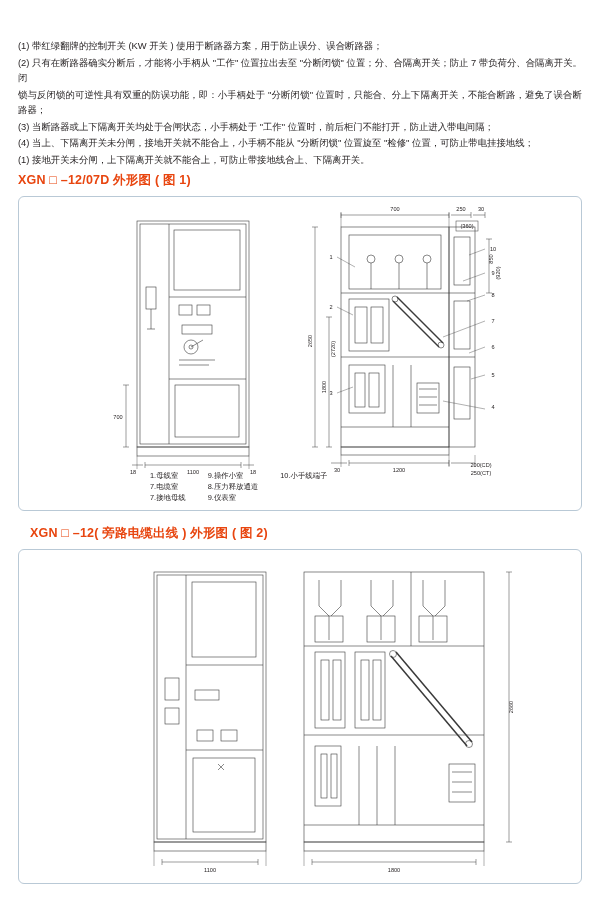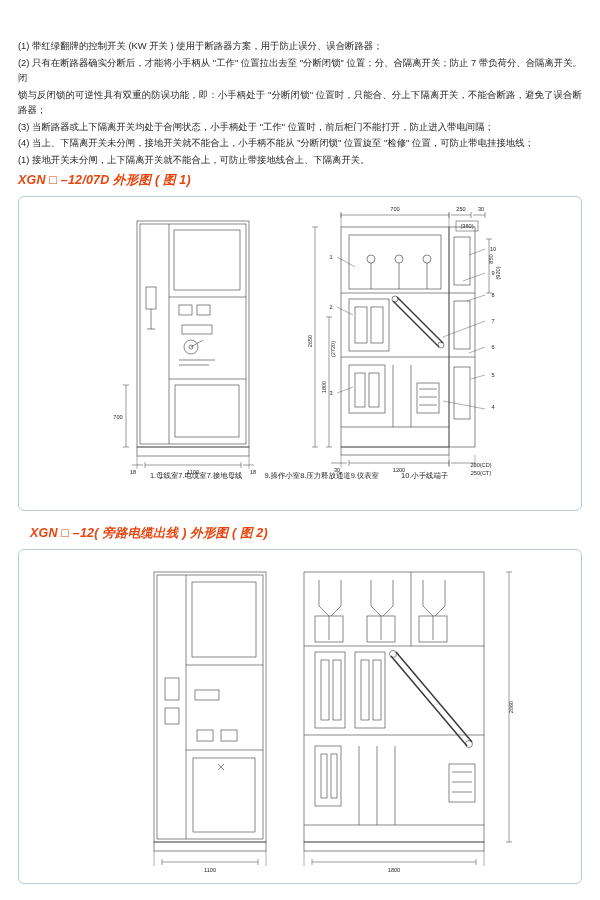--- a/index.html
+++ b/index.html
@@ -37,21 +37,20 @@
     text-align: justify;
     margin-bottom: 1px;
   }
   
   .section-title {
     position: absolute;
     font-size: 12.5px;
     font-weight: bold;
     color: #e8450f;
     letter-spacing: 0.2px;
-    font-style: italic;
   }
   #title-1 { left: 18px; top: 172px; }
   #title-2 { left: 30px; top: 525px; }
 
   
   .figure-box {
     position: absolute;
     border: 1px solid #b9c9d6;
     border-radius: 6px;
     background: #ffffff;
@@ -72,21 +71,21 @@
     position: absolute;
     left: 150px;
     top: 470px;
     width: 400px;
     font-size: 7.4px;
     color: #231f20;
     line-height: 1.5;
     display: flex;
     gap: 22px;
   }
-  .legend-col { display: flex; flex-direction: row; }
+  .legend-col { display: flex; flex-direction: column; }
   .legend-item { white-space: nowrap; }
 </style>
 </head>
 <body>
 
 <div class="page">
 
   <div class="notes">
     <span class="note-line">(1) 带红绿翻牌的控制开关 (KW 开关 ) 使用于断路器方案，用于防止误分、误合断路器；</span>
     <span class="note-line">(2) 只有在断路器确实分断后，才能将小手柄从 "工作" 位置拉出去至 "分断闭锁" 位置；分、合隔离开关；防止 7 带负荷分、合隔离开关。闭</span>

